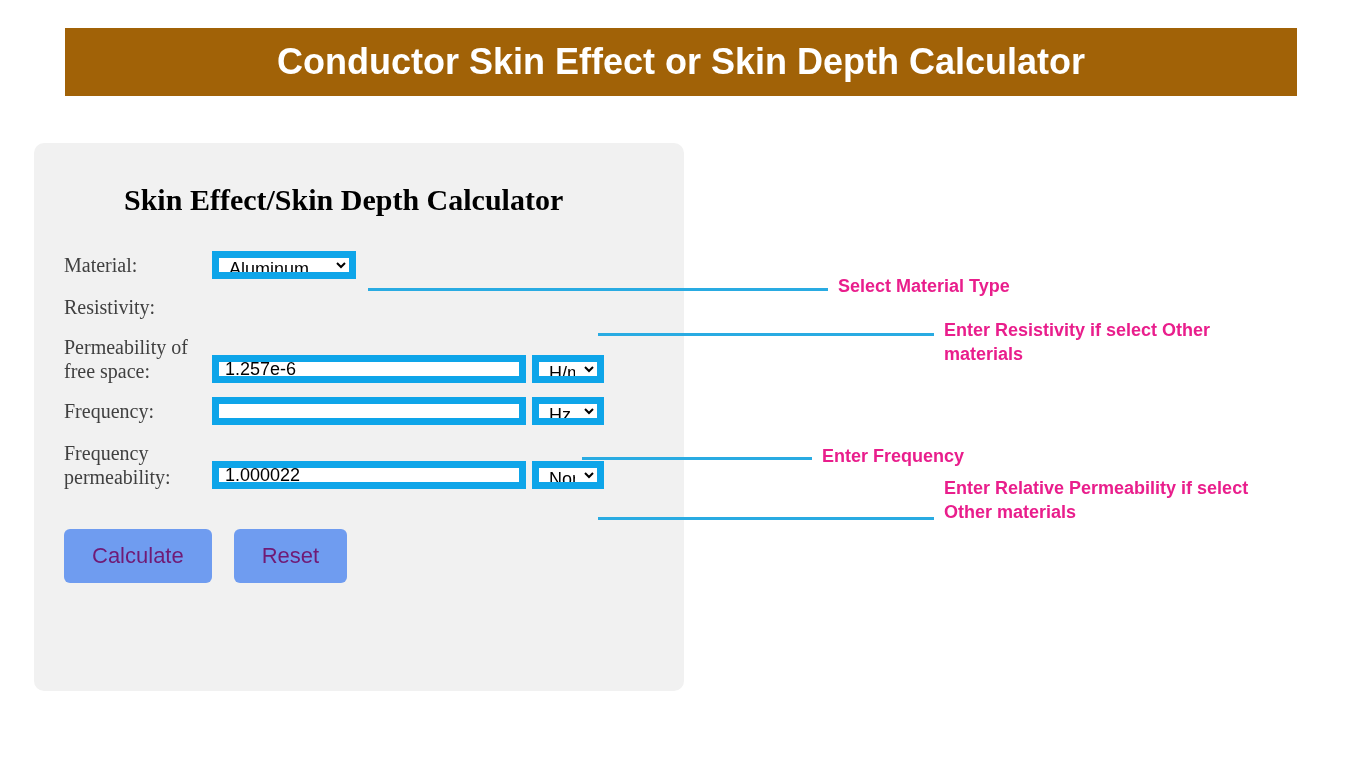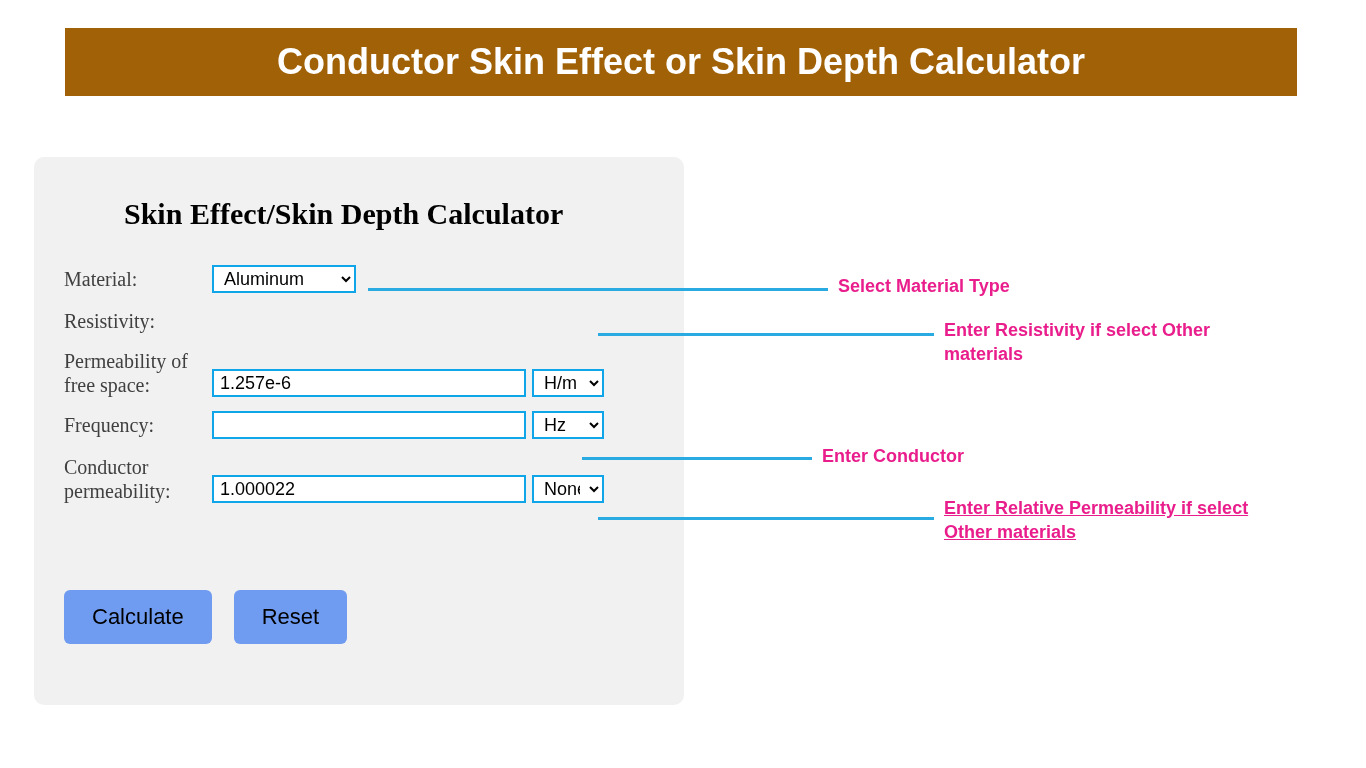--- a/index.html
+++ b/index.html
@@ -23,21 +23,21 @@
     justify-content: center;
   }
   .banner-title {
     color: #ffffff;
     font-size: 36px;
     font-weight: 700;
   }
   .card {
     position: absolute;
     left: 34px;
-    top: 157px;
+    top: 143px;
     width: 650px;
     height: 548px;
     background: #f1f1f1;
     border-radius: 10px;
     padding: 40px 30px 30px 30px;
   }
   .card-title {
     font-family: "Times New Roman", Times, serif;
     font-size: 30px;
     font-weight: 700;
@@ -61,41 +61,40 @@
   }
   .row-input-wrap {
     display: flex;
     align-items: center;
     gap: 6px;
   }
   select, input.text-input {
     font-family: Arial, Helvetica, sans-serif;
     font-size: 18px;
     background: #ffffff;
-    border: 2px solid #0ea5e9;
+    border: 7px solid #0ea5e9;
     height: 28px;
     padding: 0 6px;
   }
   .material-select { width: 144px; }
   .text-input { width: 314px; }
   .unit-select { width: 72px; }
   .btn-row {
     display: flex;
     gap: 22px;
     margin-top: 40px;
   }
   .btn {
     background: #6f9cf0;
-    color: #000000;
+    color: #701a75;
     font-size: 22px;
     border: none;
     border-radius: 6px;
     padding: 14px 28px;
     cursor: pointer;
-    margin-top: 47px;
   }
   
   .anno {
     position: absolute;
     color: #e91e8c;
     font-weight: 700;
     font-size: 18px;
     line-height: 1.35;
     font-family: Arial, Helvetica, sans-serif;
   }
@@ -142,21 +141,21 @@
     <div class="row-label">Frequency:</div>
     <div class="row-input-wrap">
       <input class="text-input" type="text" value="" style="">
       <select class="unit-select">
         <option>Hz</option>
       </select>
     </div>
   </div>
 
   <div class="row">
-    <div class="row-label">Conductor permeability:</div>
+    <div class="row-label">Frequency permeability:</div>
     <div class="row-input-wrap" style="align-self:flex-end;justify-content:flex-end;">
       <input class="text-input" type="text" value="1.000022" style="">
       <select class="unit-select">
         <option>None</option>
       </select>
     </div>
   </div>
 
   <div class="btn-row">
     <button class="btn">Calculate</button>
@@ -164,14 +163,14 @@
   </div>
 </div>
 
 <div class="anno-line" style="left:368px; top:288px; width:460px;"></div>
 <div class="anno-line" style="left:598px; top:333px; width:336px;"></div>
 <div class="anno-line" style="left:582px; top:457px; width:230px;"></div>
 <div class="anno-line" style="left:598px; top:517px; width:336px;"></div>
 
 <div class="anno" style="left:838px; top:274px;">Select Material Type</div>
 <div class="anno" style="left:944px; top:318px; width:310px;">Enter Resistivity if select Other materials</div>
-<div class="anno" style="left:822px; top:444px;">Enter Conductor</div>
-<div class="anno" style="left:944px; top:496px; width:340px;text-decoration:underline;">Enter Relative Permeability if select Other materials</div>
+<div class="anno" style="left:822px; top:444px;">Enter Frequency</div>
+<div class="anno" style="left:944px; top:476px; width:340px;">Enter Relative Permeability if select Other materials</div>
 
 </body></html>

